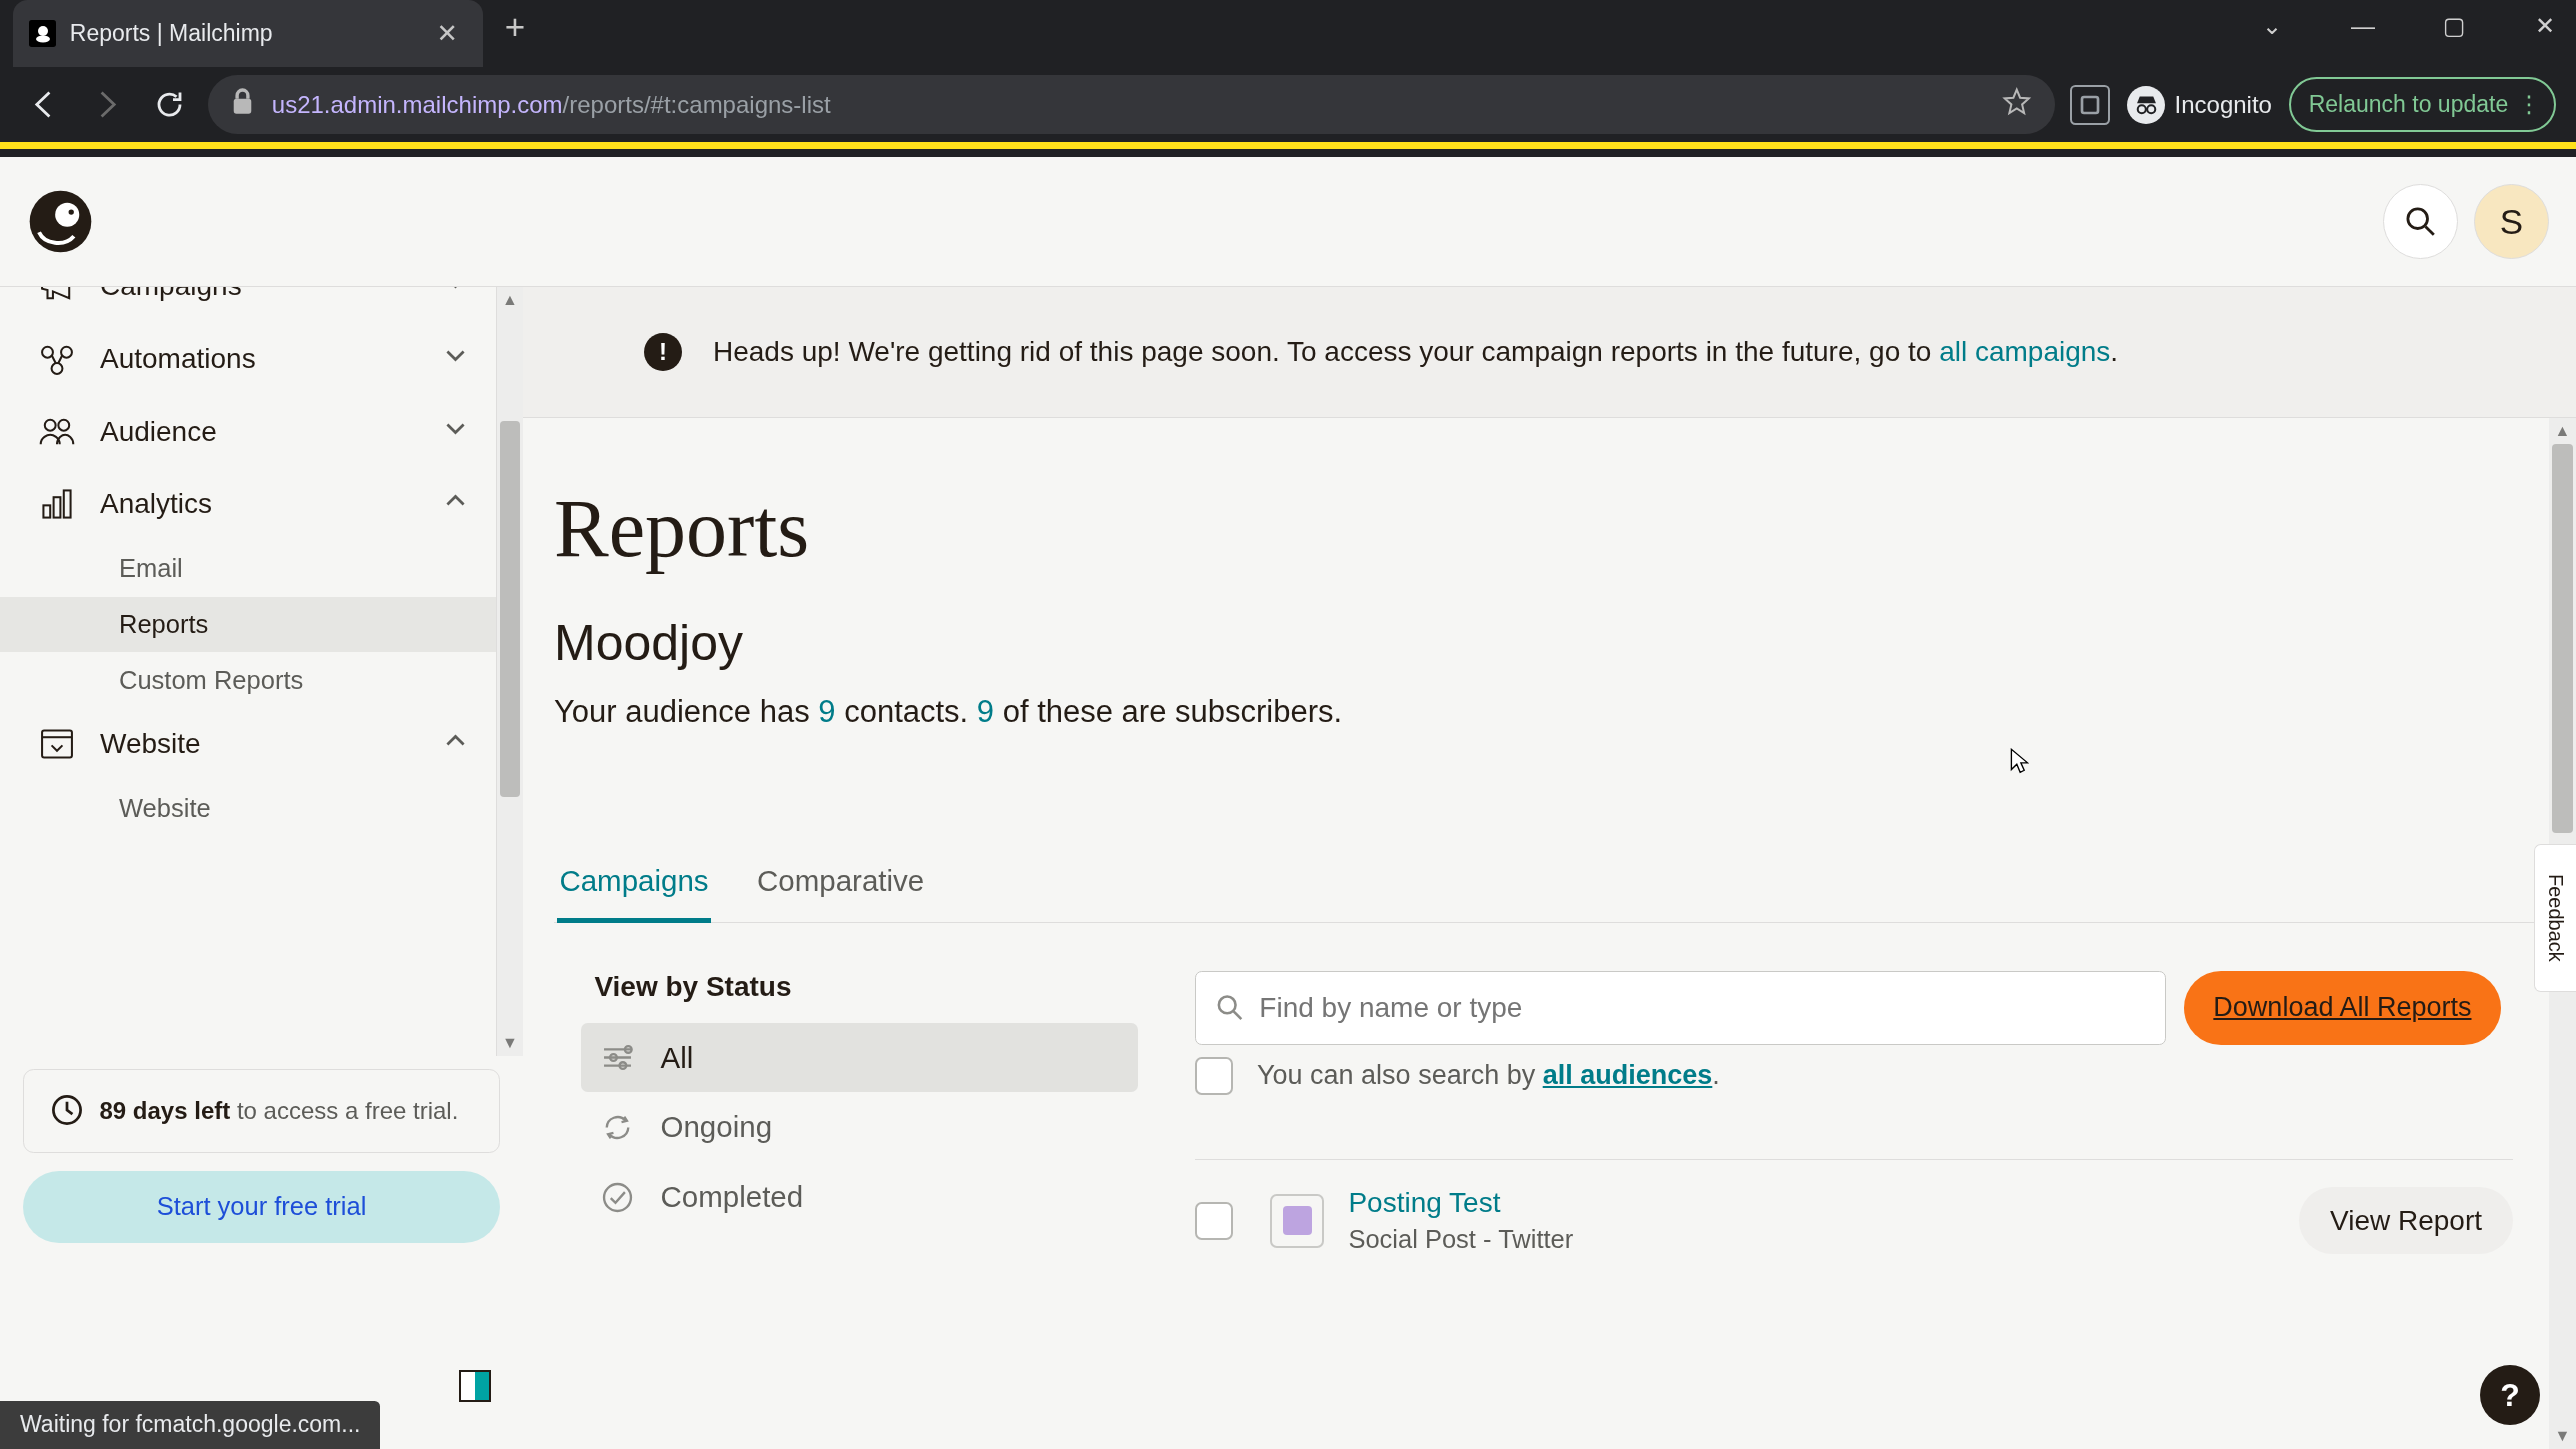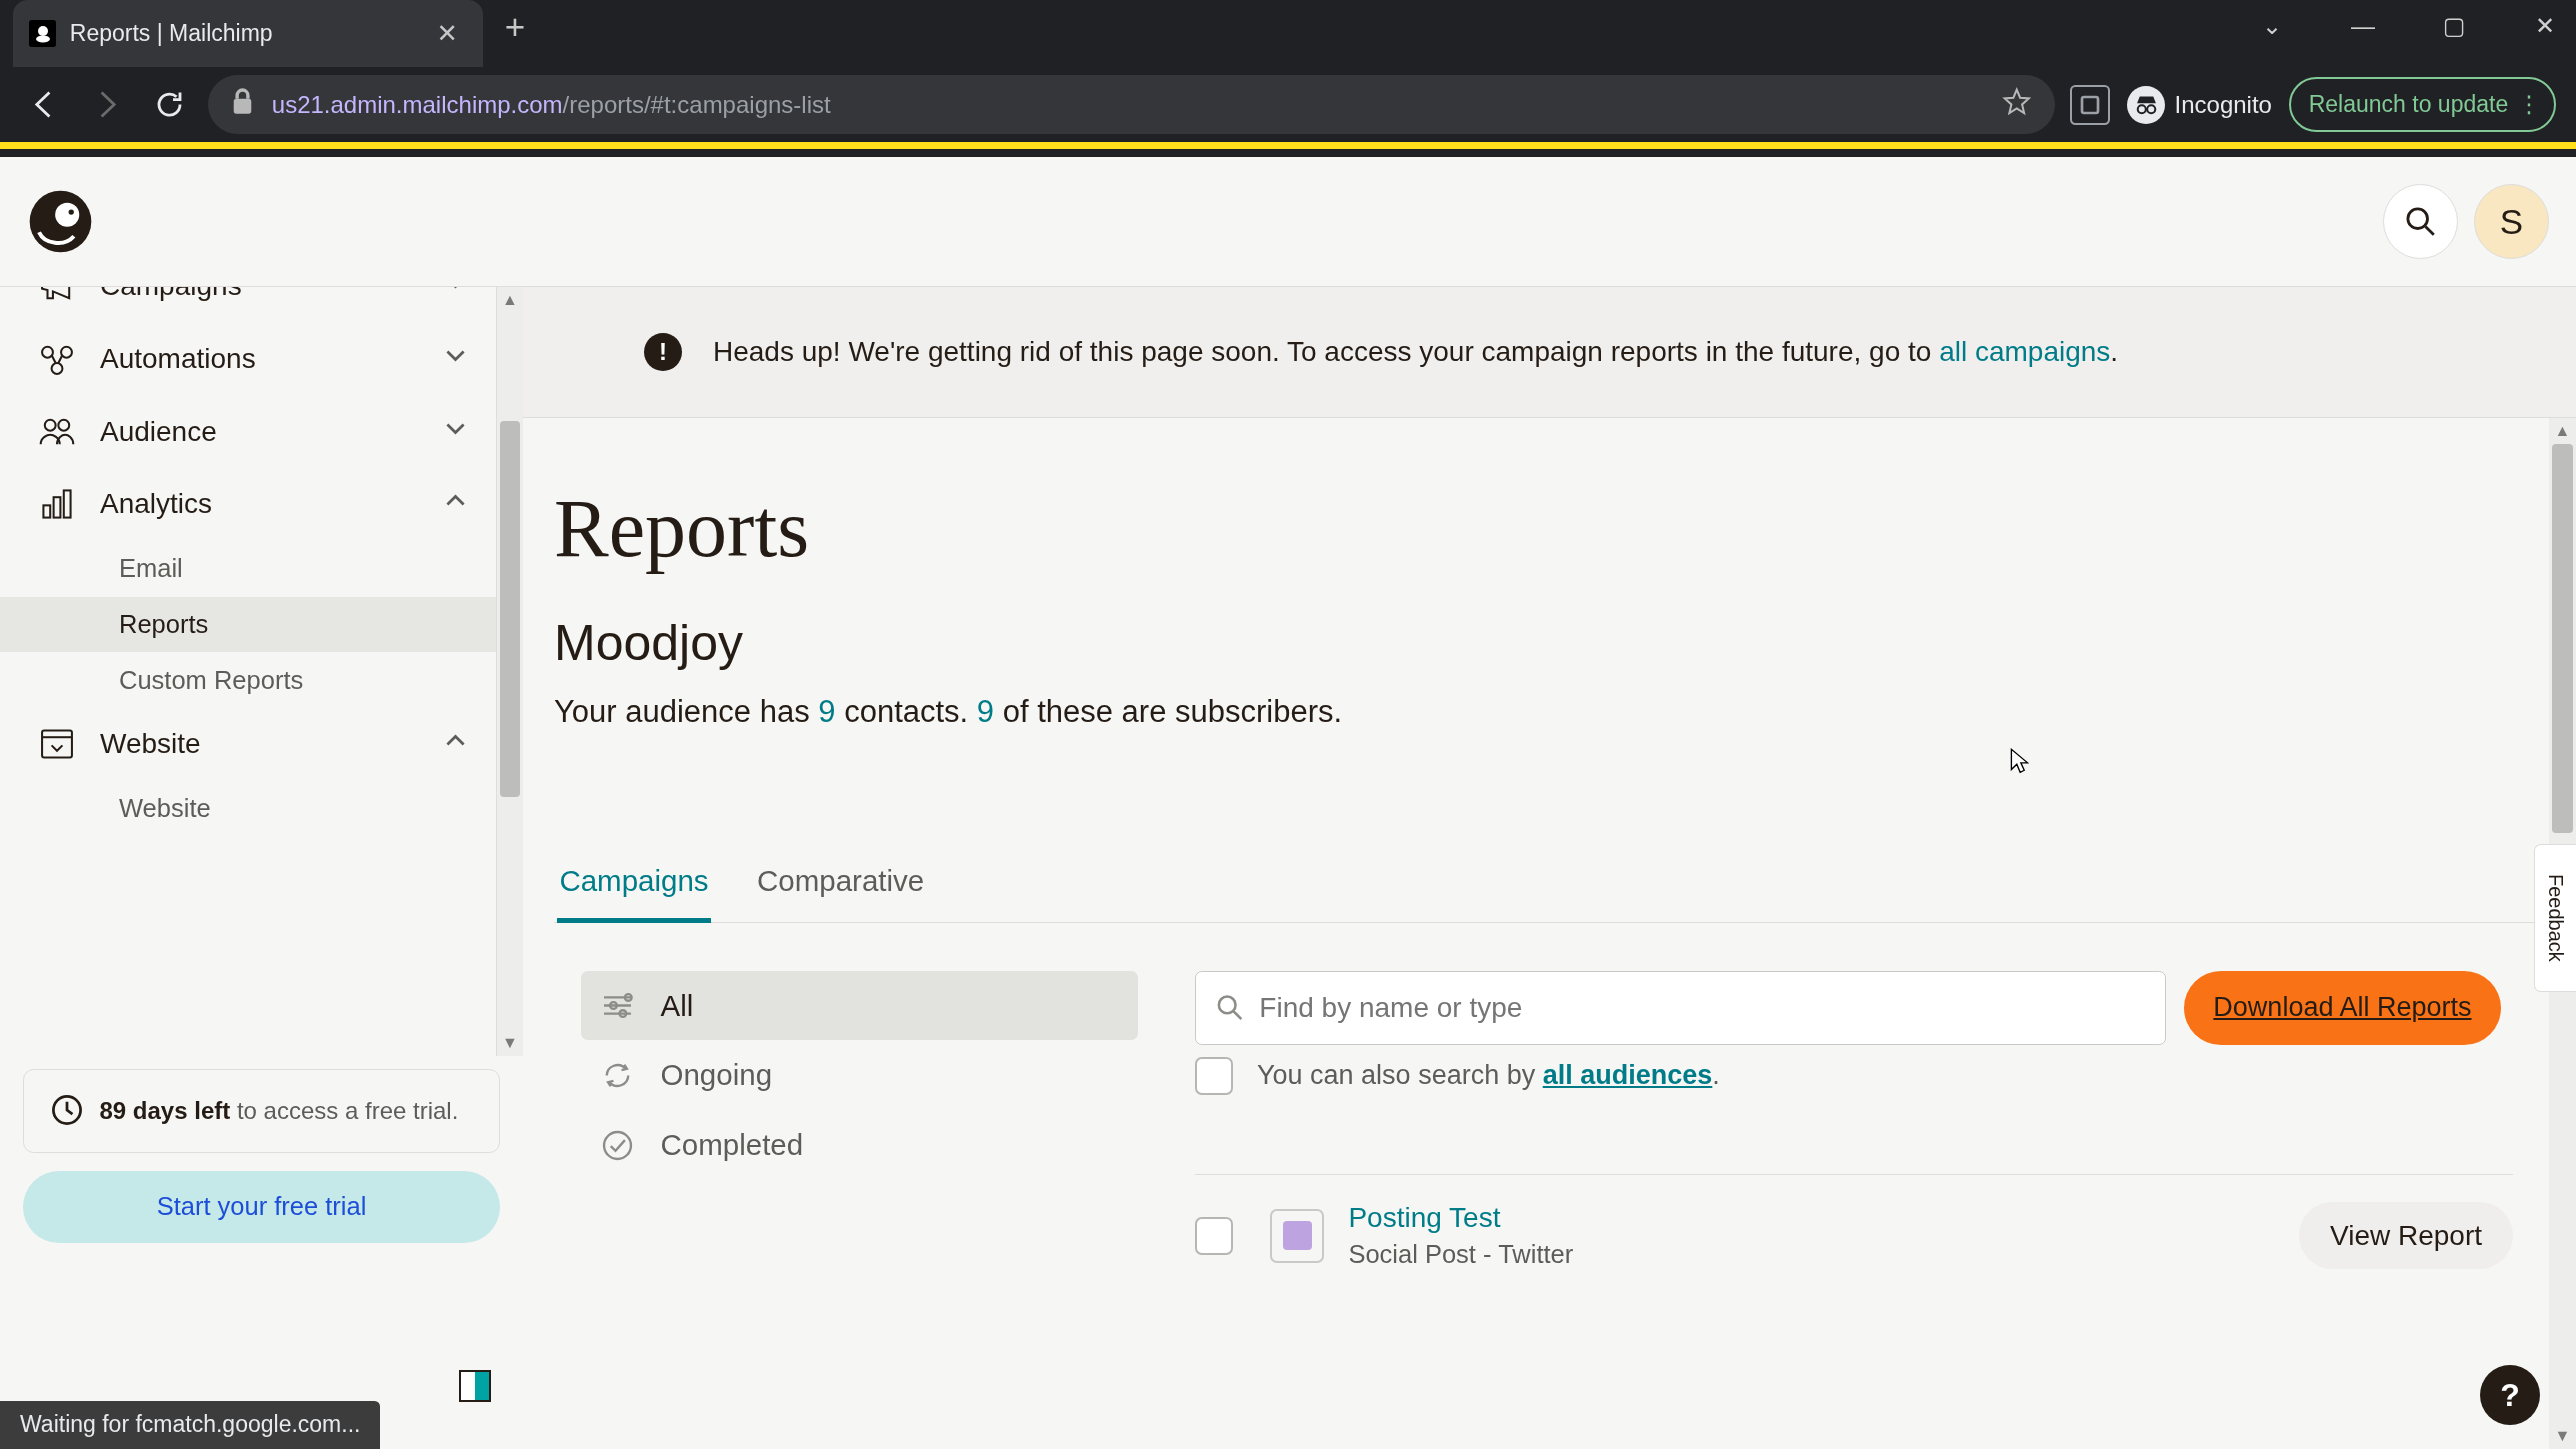--- a/index.html
+++ b/index.html
@@ -115,21 +115,21 @@
 .search-row { position: absolute; left: 641px; right: 44px; top: 0; height: 74px; display: flex; align-items: center; gap: 17.4px; }
 .search-box { flex: 1; height: 74px; background: #fff; border: 1.3px solid #c9c9c6; border-radius: 6.7px; display: flex; align-items: center; padding: 0 19px; gap: 14.8px; }
 .search-box svg { width: 31px; height: 31px; stroke: #8c8c88; fill: none; stroke-width: 4; }
 .search-box input { border: 0; outline: 0; font-size: 28px; color: #5c5c58; width: 100%; background: transparent; }
 .dl-btn { height: 74px; padding: 0 29.5px; background: #f97316; border-radius: 37px; font-size: 27px; color: #241c15; font-weight: 500; display: flex; align-items: center; text-decoration: underline; }
 
 .aux-row { position: absolute; left: 641px; right: 32px; top: 86px; display: flex; align-items: center; gap: 24px; font-size: 27px; color: #5c5c58; }
 .checkbox { width: 38px; height: 38px; border: 2px solid #b6b6b2; border-radius: 6.7px; background: #fff; }
 .aux-row a { color: #007c89; text-decoration: underline; font-weight: bold; }
 
-.list-row { position: absolute; left: 641px; right: 32px; top: 203px; border-top: 1.3px solid #dedddc; padding-top: 27px; display: flex; align-items: center; gap: 24px; }
+.list-row { position: absolute; left: 641px; right: 32px; top: 188px; border-top: 1.3px solid #dedddc; padding-top: 27px; display: flex; align-items: center; gap: 24px; }
 .list-row .checkbox { flex: 0 0 38px; }
 .type-icon { width: 54px; height: 54px; border: 2px solid #c9c9c6; border-radius: 6.7px; display: flex; align-items: center; justify-content: center; margin-left: 13.4px; }
 .type-icon .inner { width: 29.5px; height: 29.5px; background: #bda4e0; border-radius: 4px; }
 .item-text .title { font-size: 28px; color: #007c89; font-weight: 500; }
 .item-text .sub { font-size: 25.5px; color: #5c5c58; margin-top: 6.7px; }
 .view-report-btn { margin-left: auto; height: 67px; padding: 0 31px; background: #efeeec; border-radius: 34px; font-size: 28px; font-weight: 500; color: #241c15; display: flex; align-items: center; }
 
 
 .feedback-tab { position: absolute; right: 0; top: 557px; width: 42px; height: 148px; background: #fff; border: 1.3px solid #dedddc; border-right: 0; border-radius: 6.7px 0 0 6.7px; display: flex; align-items: center; justify-content: center; writing-mode: vertical-rl; font-size: 20px; color: #241c15; }
 
@@ -362,20 +362,21 @@
           <span>Your audience has </span><span class="num">9</span><span> contacts. </span><span class="num">9</span><span> of these are subscribers.</span>
         </p>
 
         <div class="tabs">
           <div class="tab-btn active">Campaigns</div>
           <div class="tab-btn">Comparative</div>
         </div>
 
         <div class="report-area">
           <div class="viewby">
+            <div class="viewby-title">View by Status</div>
             <div class="status-item active">
               <span class="sicon"><svg viewBox="0 0 52 52">
                     <path d="M6 14h40M6 26h40M6 38h40"></path>
                     <circle cx="42" cy="14" r="5"></circle>
                     <circle cx="20" cy="26" r="5"></circle>
                     <circle cx="34" cy="38" r="5"></circle>
                   </svg></span>
               <span>All</span>
             </div>
             <div class="status-item">

